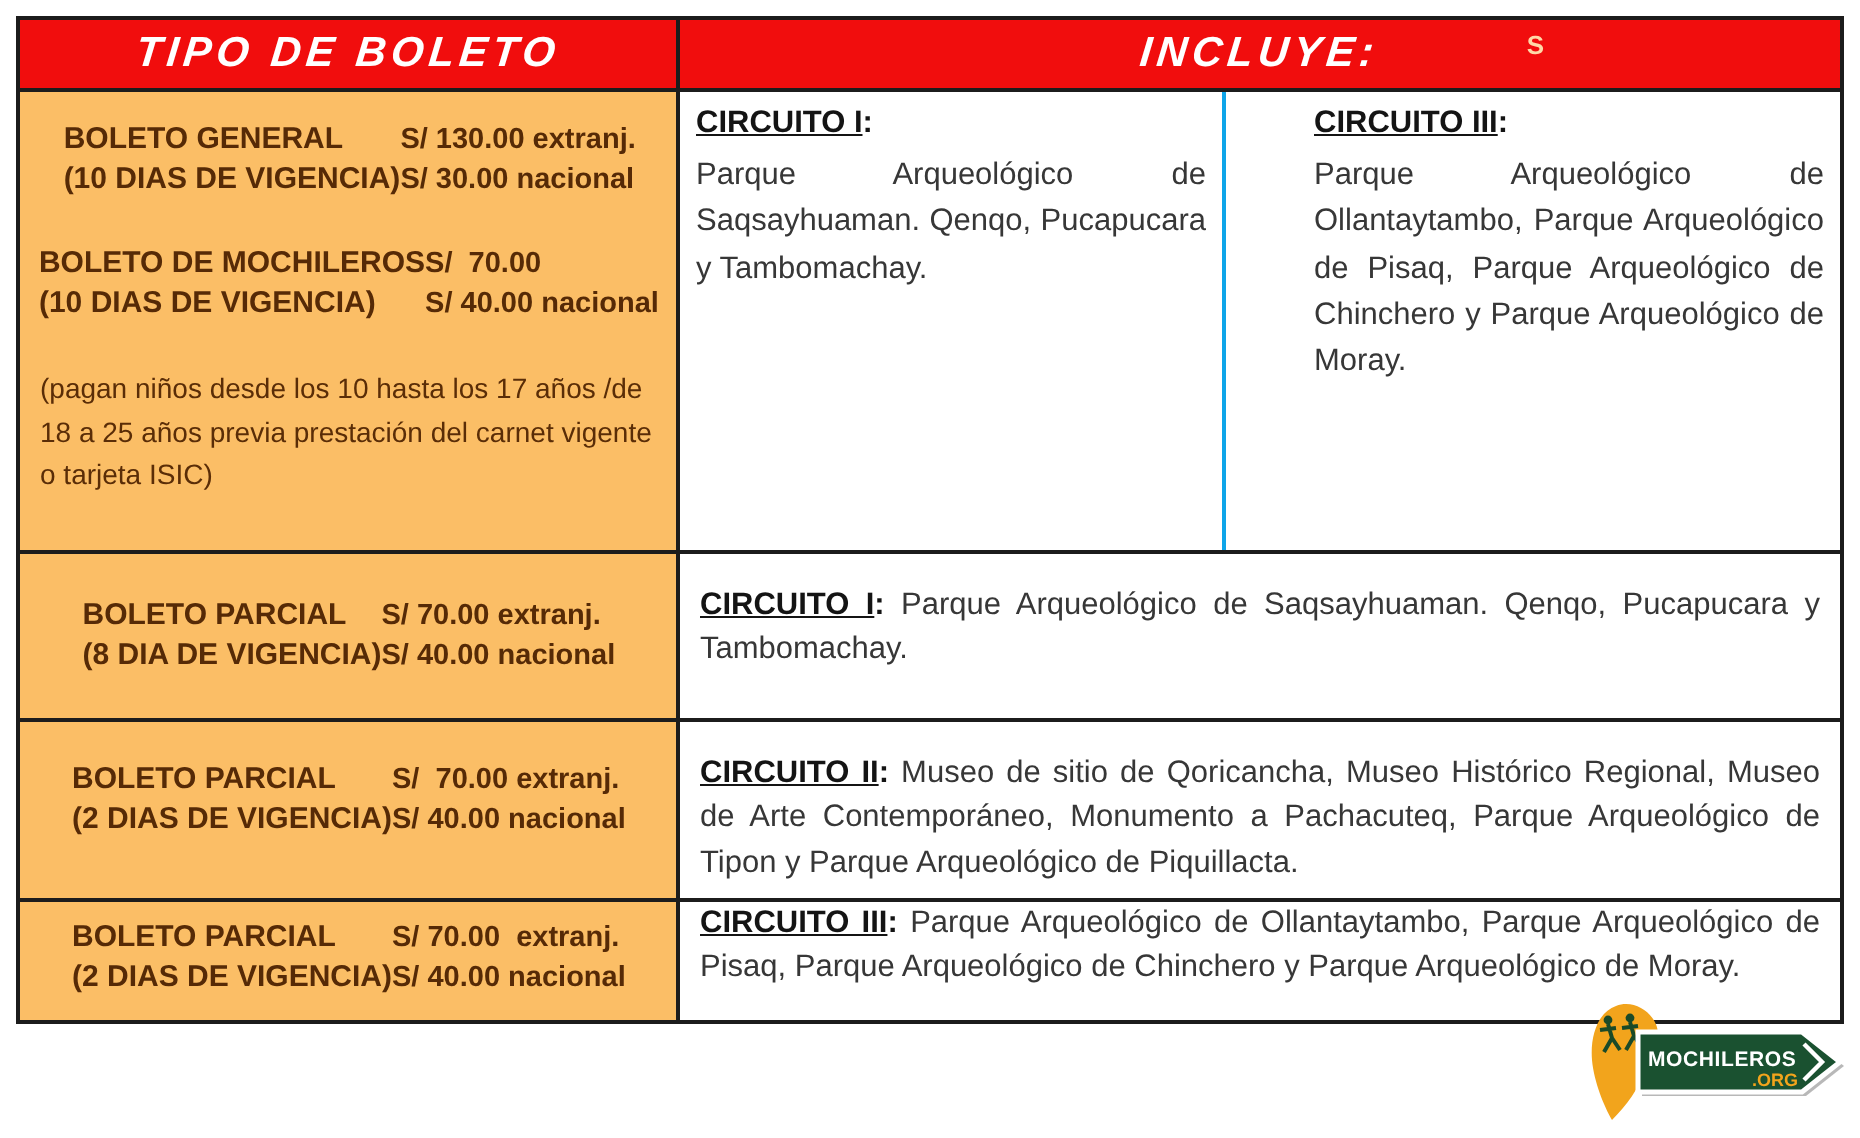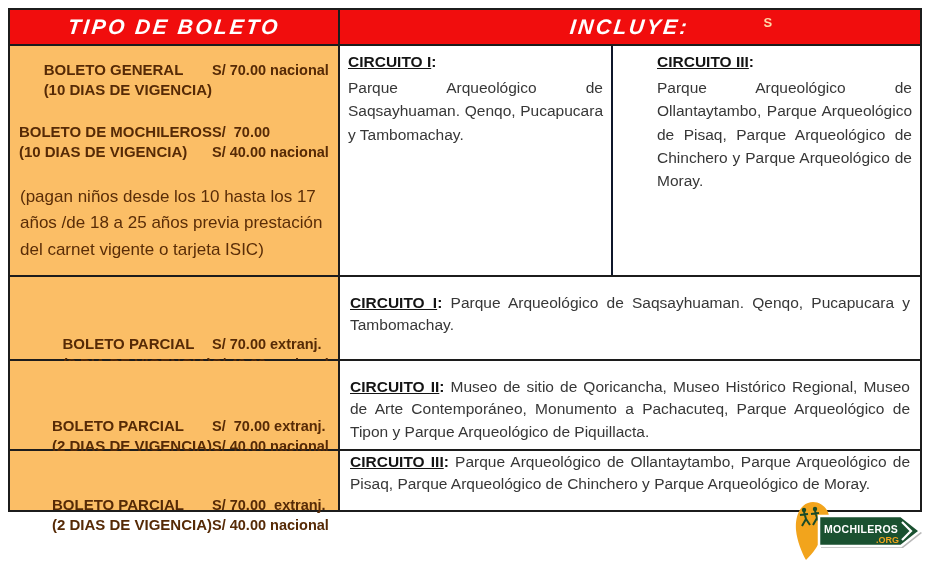--- a/index.html
+++ b/index.html
@@ -20,34 +20,34 @@
   .hdr-sup { position:absolute; left:73%; top:5px; color:#ffd9a8; font-size:13px; font-weight:bold; }
 
   
   .r1 { height:231px; }
   .r2 { height:84px; }
   .r3 { height:90px; }
   .r4 { height:61px; }
 
   
   .lpad { padding:14px 8px 0 10px; }
-  .ticket { display:flex; justify-content:flex-end; margin-bottom:22px; }
-  .ticket:last-child { margin-bottom:0;margin-top:36px; }
+  .ticket { display:flex; justify-content:center; margin-bottom:22px; }
+  .ticket:last-child { margin-bottom:0; }
   .tk-left { }
   .tk-name, .tk-val { font-weight:bold; color:#562A06; font-size:15px; line-height:1.33; white-space:nowrap; }
   .tk-prices { text-align:left; min-width:118px; }
   .price { font-weight:bold; color:#562A06; font-size:14.5px; line-height:1.38; white-space:nowrap; }
-  .note { margin-top:9px; color:#5A2D07; font-size:17px; line-height:1.55; font-weight:400; }
+  .note { margin-top:9px; color:#5A2D07; font-size:14px; line-height:1.55; font-weight:400; }
   .r2 .lpad { padding-top:21px; }
   .r3 .lpad { padding-top:19px; }
   .r4 .lpad { padding-top:8px; }
 
   
   .circuits { display:flex; height:100%; }
-  .ccol { flex:1 1 0; border-right:2px solid #0f172a; padding:7px 8px 0 8px; }
+  .ccol { flex:1 1 0; border-right:2px solid #0ea5e9; padding:7px 8px 0 8px; }
   .ccol:last-child { border-right:none;padding-left:44px; }
   .c-title { font-weight:bold; font-size:15.5px; color:#141414; text-decoration:underline; }
   .c-colon { font-weight:bold; font-size:15.5px; color:#141414; }
   .c-body { margin-top:5px; font-size:15.5px; color:#373737; text-align:justify; line-height:1.5; }
 
   
   .mergecell { padding:15px 10px 0 10px; }
   .r4 .mergecell { padding-top:0; }
   .inline-par { font-size:15.5px; color:#373737; text-align:justify; line-height:1.45; }
   .inline-par .c-title, .inline-par .c-colon { font-size:15.5px; }
@@ -73,21 +73,22 @@
 
     <div class="row r1">
       <div class="lcol">
         <div class="lpad">
           <div class="ticket">
             <div class="tk-left">
               <div class="tk-name">BOLETO GENERAL</div>
               <div class="tk-val">(10 DIAS DE VIGENCIA)</div>
             </div>
             <div class="tk-prices">
-              <div class="price">S/ 70.00 nacional</div>
+              <div class="price">S/ 130.00 extranj.</div>
+              <div class="price">S/ 30.00 nacional</div>
             </div>
           </div>
           <div class="ticket">
             <div class="tk-left">
               <div class="tk-name">BOLETO DE MOCHILEROS</div>
               <div class="tk-val">(10 DIAS DE VIGENCIA)</div>
             </div>
             <div class="tk-prices">
               <div class="price">S/&nbsp;&nbsp;70.00</div>
               <div class="price">S/ 40.00 nacional</div>

